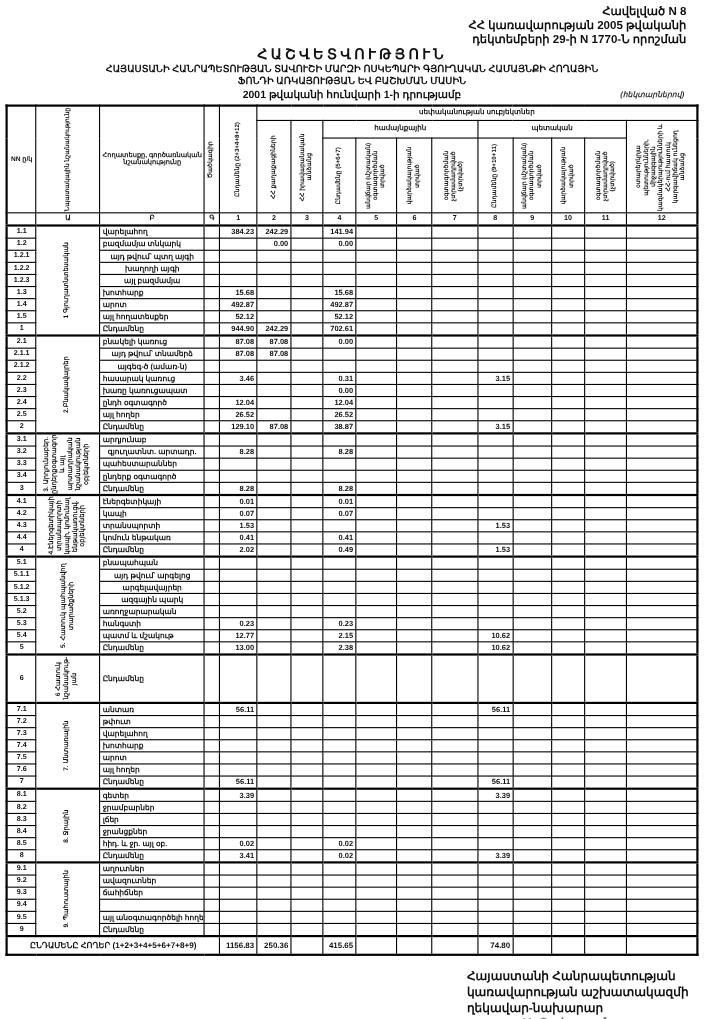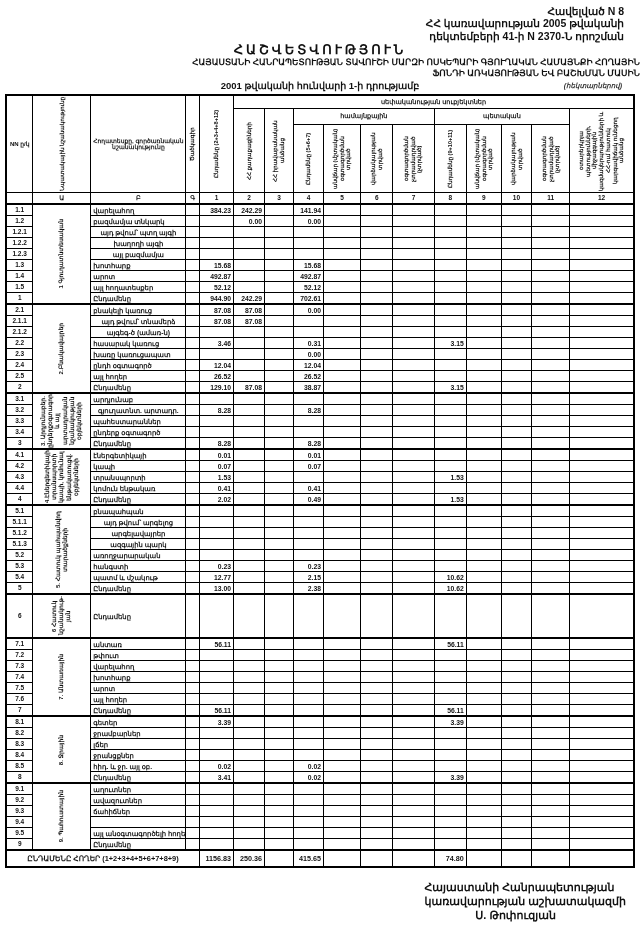--- a/index.html
+++ b/index.html
@@ -3,21 +3,21 @@
 <meta charset="utf-8">
 <style>
   html,body{margin:0;padding:0;}
   body{
     width:640px;height:926px;overflow:hidden;background:#fff;color:#111;
     font-family:"Liberation Sans",sans-serif;-webkit-font-smoothing:none;
   }
   .top{padding-top:5px;}
   .appendix{text-align:right;padding-right:16px;font-weight:bold;font-size:10.5px;line-height:1.18;}
   .title{text-align:center;font-weight:bold;font-size:13px;letter-spacing:3px;margin-top:0;}
-  .sub{text-align:right;font-weight:bold;font-size:8.8px;line-height:1.25;}
+  .sub{text-align:center;font-weight:bold;font-size:8.8px;line-height:1.25;}
   .subrow{position:relative;margin-top:1px;}
   .sub3{text-align:center;font-weight:bold;font-size:9.5px;}
   .units{position:absolute;right:18px;top:2px;font-size:7px;font-style:italic;font-weight:bold;color:#333;}
   table{border-collapse:collapse;table-layout:fixed;width:630px;margin:3px auto 0;border:2px solid #000;}
   th,td{border:1px solid #000;overflow:hidden;font-weight:bold;}
   th{font-size:6px;padding:0;line-height:1.05;text-align:center;vertical-align:middle;font-weight:bold;}
   td{font-size:7px;padding:0 2px;height:10px;line-height:1.05;vertical-align:middle;white-space:nowrap;}
   .v{writing-mode:vertical-rl;transform:rotate(180deg);margin:0 auto;font-size:5.6px;line-height:1.2;white-space:normal;}
   .v.h1{height:96px;}
   .v.h2{height:80px;}
@@ -40,21 +40,21 @@
   .f-left{font-weight:bold;font-size:11px;line-height:1.3;}
   .f-sign{font-weight:bold;font-size:11px;padding-right:70px;padding-bottom:4px;}
 </style>
 </head>
 <body>
 
 <div class="top">
   <div class="appendix">
     <div>Հավելված N 8</div>
     <div>ՀՀ կառավարության 2005 թվականի</div>
-    <div>դեկտեմբերի 41-ի N 2370-Ն որոշման</div>
+    <div>դեկտեմբերի 29-ի N 1770-Ն որոշման</div>
   </div>
   <div class="title">ՀԱՇՎԵՏՎՈՒԹՅՈՒՆ</div>
   <div class="sub">ՀԱՅԱՍՏԱՆԻ ՀԱՆՐԱՊԵՏՈՒԹՅԱՆ ՏԱՎՈՒՇԻ ՄԱՐԶԻ ՈՍԿԵՊԱՐԻ ԳՅՈՒՂԱԿԱՆ ՀԱՄԱՅՆՔԻ ՀՈՂԱՅԻՆ</div>
   <div class="sub">ՖՈՆԴԻ ԱՌԿԱՅՈՒԹՅԱՆ ԵՎ ԲԱՇԽՄԱՆ ՄԱՍԻՆ</div>
   <div class="subrow">
     <div class="sub3">2001 թվականի հունվարի 1-ի դրությամբ</div>
     <div class="units">(հեկտարներով)</div>
   </div>
 </div>
 
@@ -1128,15 +1128,16 @@
         <td class="num"></td>
         <td class="num"></td>
       </tr>
     </tbody>
 </table>
 
 <div class="footer">
   <div class="f-left">
     <div>Հայաստանի Հանրապետության</div>
     <div>կառավարության աշխատակազմի</div>
+    <div>ղեկավար-նախարար</div>
   </div>
   <div class="f-sign">Ս. Թոփուզյան</div>
 </div>
 
 </body></html>

